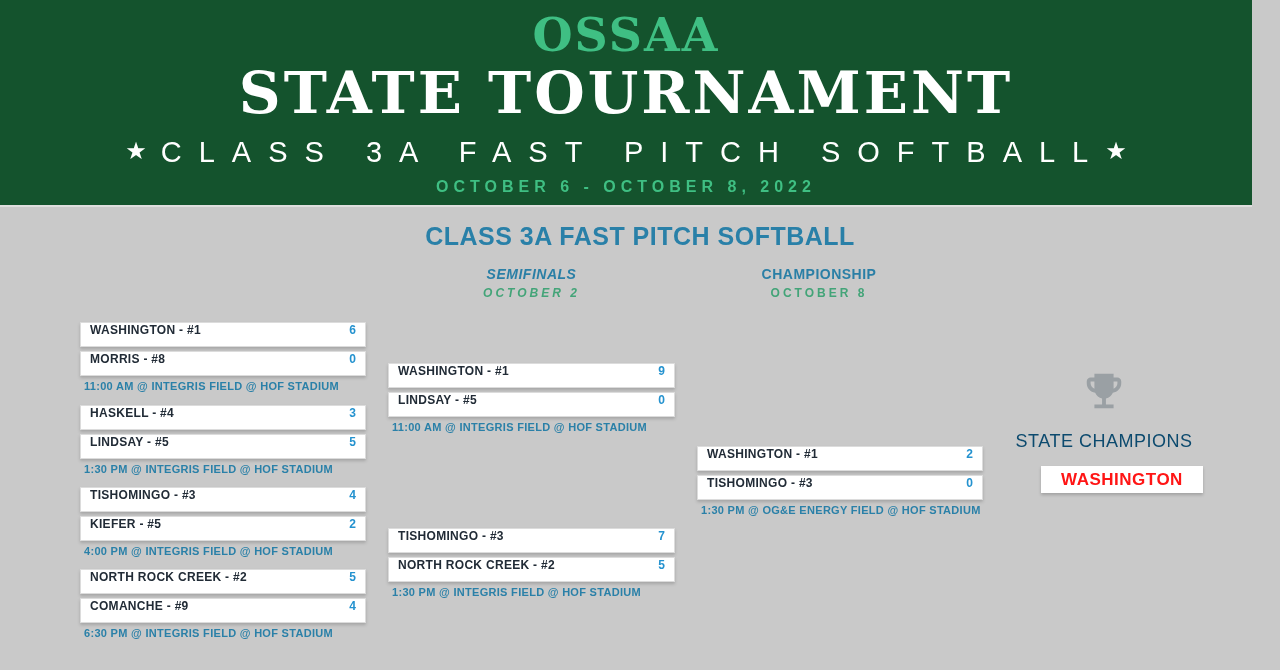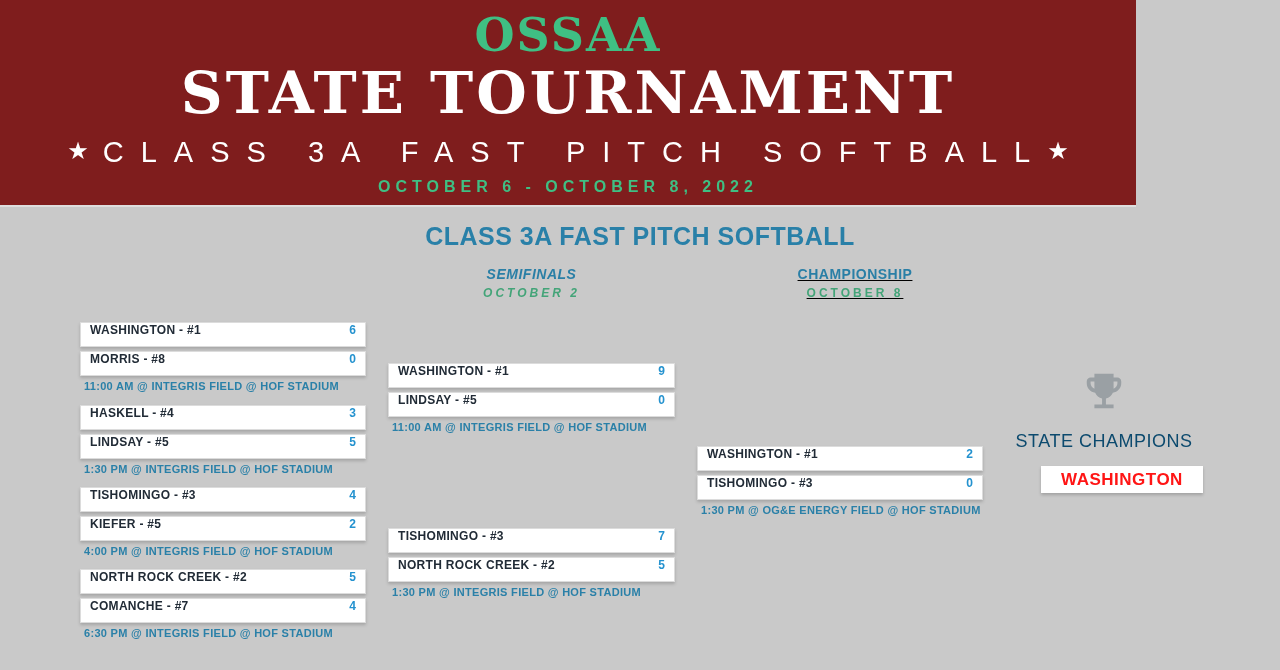--- a/index.html
+++ b/index.html
@@ -4,22 +4,22 @@
 <style>
   html, body { margin: 0; padding: 0; }
   body {
     width: 1280px; height: 670px; overflow: hidden;
     background: #c9c9c9;
     font-family: "Liberation Sans", sans-serif;
   }
 
   
   .hero {
-    width: 1136px; height: 205px;
-    background: #7f1d1d;
+    width: 1252px; height: 205px;
+    background: #14532d;
     border-bottom: 2px solid #dedede;
     text-align: center;
     overflow: hidden;
   }
   .hero-org {
     margin-top: 12px;
     font-family: "DejaVu Serif", serif;
     font-weight: 800;
     font-size: 46px;
     line-height: 1.0;
@@ -66,21 +66,21 @@
     text-align: center;
     font-size: 25px;
     font-weight: 700;
     color: #2980a8;
     letter-spacing: 0.5px;
   }
 
   .round-head { position: absolute; top: 59px; text-align: center; }
   .round-head.qf { left: 80px;  width: 286px; }
   .round-head.sf { left: 388px; width: 287px; font-style: italic; }
-  .round-head.ch { left: 712px; width: 286px; text-decoration: underline; }
+  .round-head.ch { left: 676px; width: 286px; }
   .round-name { font-size: 14px; font-weight: 700; color: #2a7fa6; letter-spacing: 0.5px; }
   .round-date { margin-top: 4px; font-size: 12px; font-weight: 600; color: #43a478; letter-spacing: 3px; }
 
   .game { position: absolute; }
   .game.qf { left: 80px;  width: 286px; }
   .game.sf { left: 388px; width: 287px; }
   .game.ch { left: 697px; width: 286px; }
   .qf.g1 { top: 115px; } .qf.g2 { top: 198px; } .qf.g3 { top: 280px; } .qf.g4 { top: 362px; }
   .sf.g1 { top: 156px; } .sf.g2 { top: 321px; }
   .ch.g1 { top: 239px; }
@@ -203,21 +203,21 @@
       </div>
       <div class="game-info">4:00 PM @ INTEGRIS FIELD @ HOF STADIUM</div>
     </div>
 
     <div class="game qf g4">
       <div class="team">
         <span class="team-name">NORTH ROCK CREEK - #2</span>
         <span class="team-score">5</span>
       </div>
       <div class="team">
-        <span class="team-name">COMANCHE - #7</span>
+        <span class="team-name">COMANCHE - #9</span>
         <span class="team-score">4</span>
       </div>
       <div class="game-info">6:30 PM @ INTEGRIS FIELD @ HOF STADIUM</div>
     </div>
 
     <div class="game sf g1">
       <div class="team">
         <span class="team-name">WASHINGTON - #1</span>
         <span class="team-score">9</span>
       </div>

